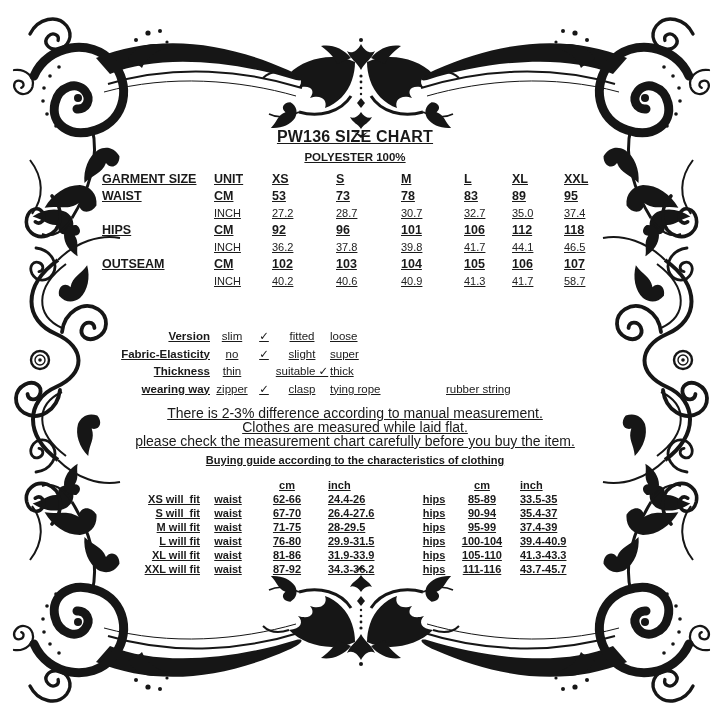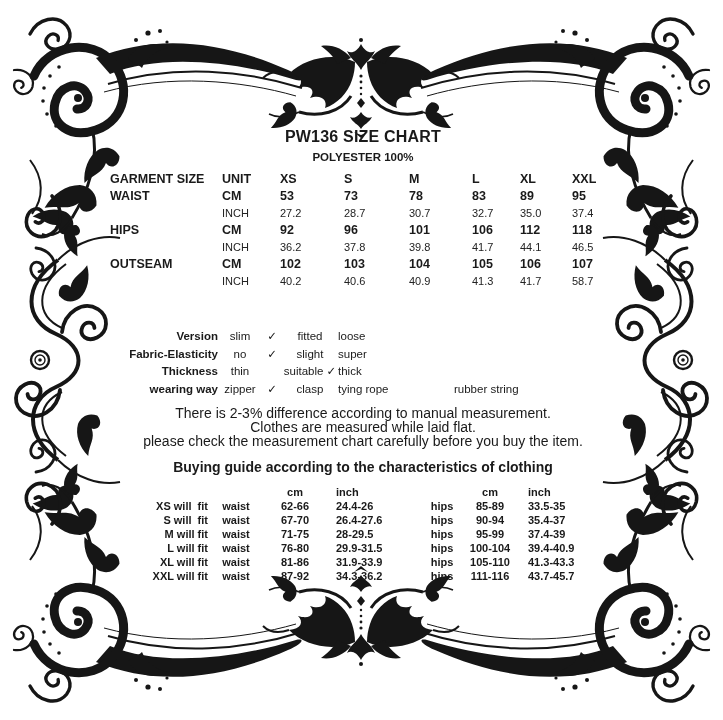--- a/index.html
+++ b/index.html
@@ -1,21 +1,21 @@
 <!DOCTYPE html>
 <html><head>
 <meta charset="utf-8">
 <style>
   html,body{margin:0;padding:0;background:#ffffff;}
   .page{
     position:relative;width:723px;height:720px;background:#ffffff;
     font-family:"Liberation Sans",sans-serif;color:#1a1a1a;overflow:hidden;
   }
   svg.frame{position:absolute;left:0;top:0;width:723px;height:720px;}
-  .content{position:absolute;left:96px;top:122px;width:534px;}
+  .content{position:absolute;left:88px;top:122px;width:534px;text-decoration:underline;}
 
   .title{font-size:16px;font-weight:bold;text-align:center;margin-top:6px;line-height:18px;letter-spacing:.2px;}
   .subtitle{font-size:11.5px;font-weight:bold;text-align:center;margin-top:4px;line-height:14px;}
 
   
   .size-grid{display:grid;grid-template-columns:126px 58px 64px 65px 63px 48px 52px 58px;
     margin-top:7px;font-size:12.5px;line-height:17px;}
   .size-grid .c{text-align:left;}
   .size-grid .l{text-align:left;padding-left:14px;}
   .size-grid .b{font-weight:bold;}
@@ -26,21 +26,21 @@
   .frow{display:flex;white-space:pre;}
   .flabel{width:122px;text-align:right;font-weight:bold;}
   .f1{width:44px;text-align:center;}
   .fchk{width:20px;text-align:center;}
   .f2{width:56px;text-align:center;}
   .f3{width:82px;text-align:left;}
   .f4{padding-left:34px;}
 
   
   .notes{margin-top:8px;text-align:center;font-size:14px;line-height:14px;}
-  .buy-title{margin-top:10px;text-align:center;font-weight:bold;font-size:14px;line-height:18px;}
+  .buy-title{margin-top:3px;text-align:center;font-weight:bold;font-size:11px;line-height:18px;}
 
   
   .fit-grid{display:grid;grid-template-columns:112px 56px 62px 96px 40px 56px 78px;
     margin-top:9px;font-size:11px;font-weight:bold;line-height:14px;}
   .fit-grid .r{text-align:right;white-space:pre;}
   .fit-grid .c{text-align:center;}
   .fit-grid .li{text-align:left;padding-left:10px;}
 </style>
 </head>
 <body>

